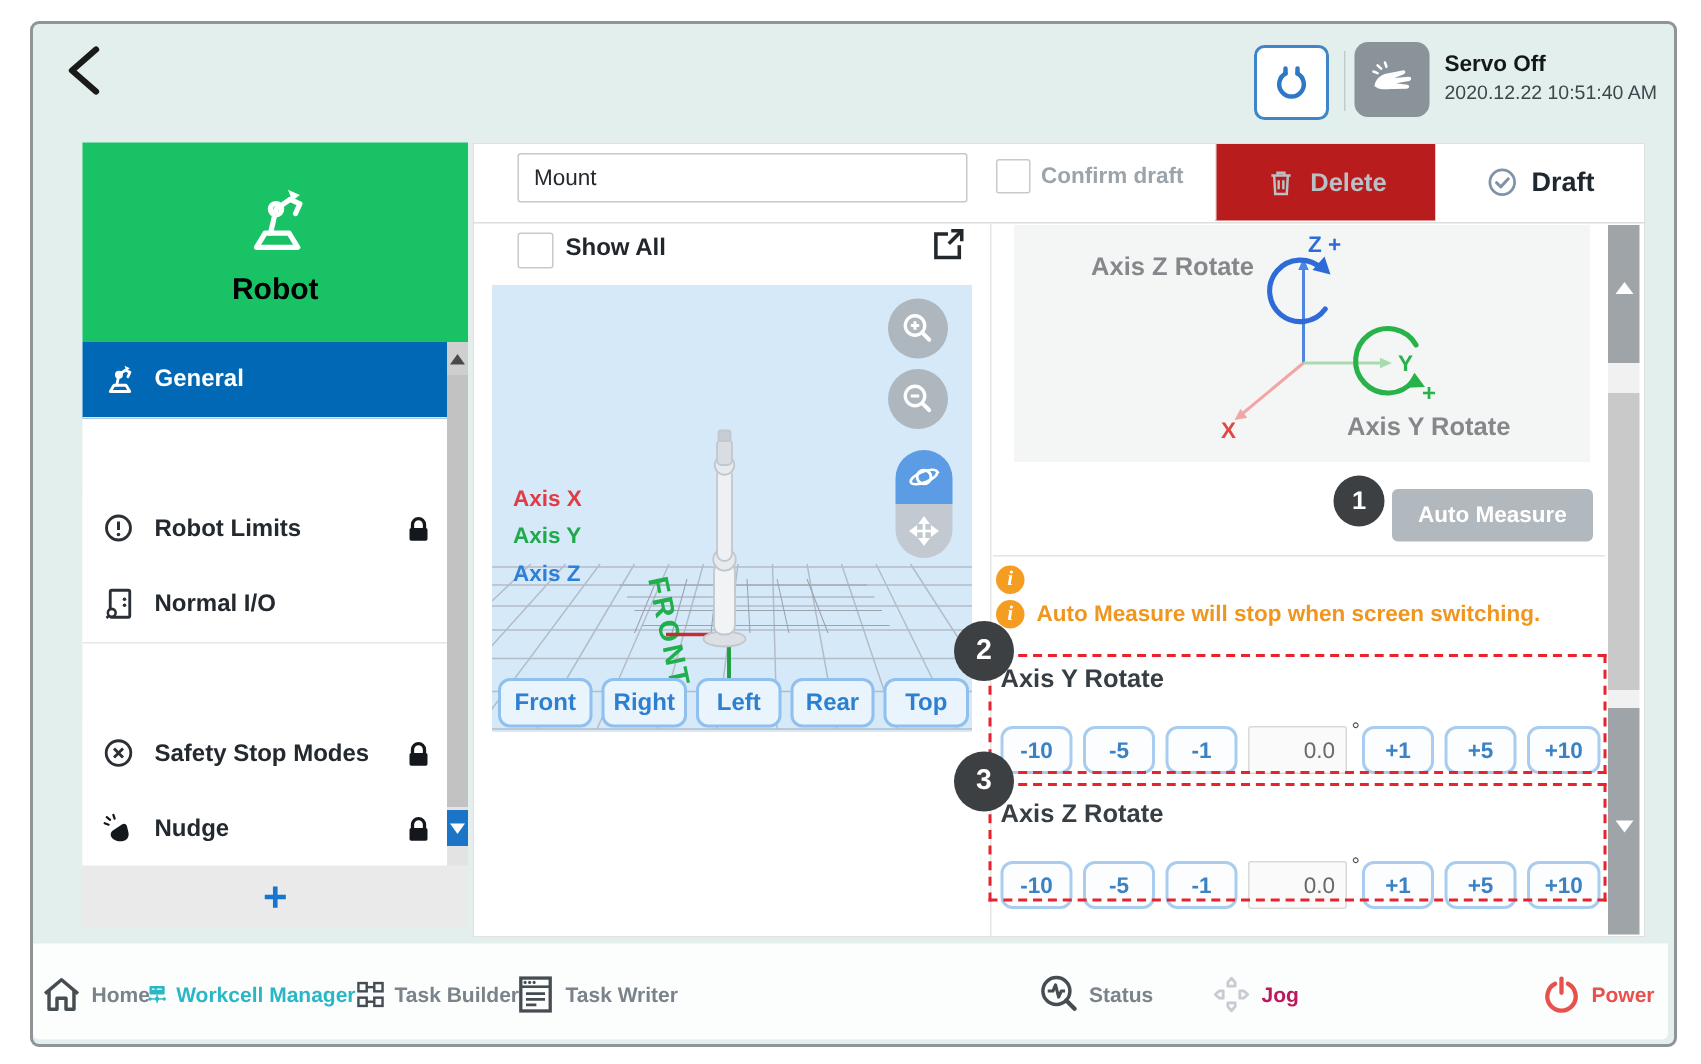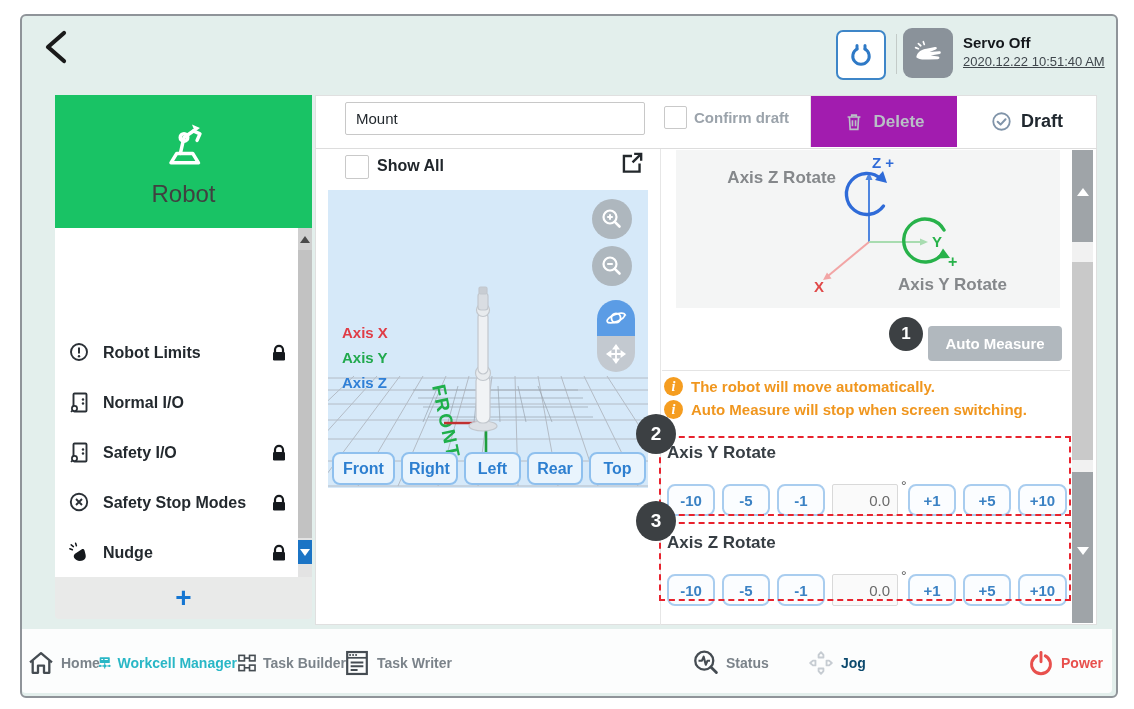--- a/index.html
+++ b/index.html
@@ -10,25 +10,25 @@
   .frame{left:20px;top:14px;width:1094px;height:680px;background:#e3efec;
          border:2px solid #8f9499;border-radius:6px;}
   
   .backbtn{left:40px;top:28px;width:36px;height:38px;cursor:pointer;}
   .recover-btn{left:836px;top:30px;width:46px;height:46px;background:#fff;
      border:2px solid #3e86c8;border-radius:7px;display:flex;align-items:center;justify-content:center;}
   .topdiv{left:896px;top:34px;width:1px;height:40px;background:#c3cbc8;}
   .servo-tile{left:903px;top:28px;width:50px;height:50px;background:#8a929a;border-radius:9px;
      display:flex;align-items:center;justify-content:center;}
   .servo-status{left:963px;top:34px;font-size:15px;font-weight:700;color:#14181c;}
-  .servo-time{left:963px;top:54px;font-size:13px;color:#3f464c;text-decoration:underline;}
+  .servo-time{left:963px;top:54px;font-size:13px;color:#3f464c;}
   
   .side-head{left:55px;top:95px;width:257px;height:133px;background:#19c365;
      display:flex;flex-direction:column;align-items:center;justify-content:center;gap:8px;}
-  .side-title{color:#404040;font-size:24px;font-weight:400;}
+  .side-title{color:#000000;font-size:20px;font-weight:700;}
   .menu{left:55px;top:228px;width:257px;height:350px;background:#fff;}
   .srow{position:absolute;left:0;width:243px;height:50px;background:#fff;border-bottom:1px solid #e6e6e6;
      display:flex;align-items:center;cursor:pointer;}
   .srow .sicon{width:26px;height:26px;margin:0 10px 0 12px;flex:0 0 auto;}
   .srow .slabel{font-size:16px;font-weight:700;color:#23292e;white-space:nowrap;}
   .srow .slock{position:absolute;right:8px;top:14px;width:22px;height:22px;}
   .srow.active{background:#0068b4;}
   .srow.active .slabel{color:#fff;}
   .sscroll{left:298px;top:228px;width:14px;height:350px;background:#e3e3e3;}
   .sscroll .up{position:absolute;left:0;top:0;width:14px;height:22px;background:#cfcfcf;}
@@ -43,21 +43,21 @@
   .plusbar span{color:#1576d2;font-size:28px;font-weight:700;line-height:1;}
   
   .mainpanel{left:315px;top:95px;width:782px;height:530px;background:#fff;border:1px solid #e0e0e0;box-sizing:border-box;}
   .toolbar-line{left:315px;top:148px;width:782px;height:1px;background:#ddd;}
   .vdivider{left:660px;top:149px;width:1px;height:476px;background:#e6e6e6;}
   .name-input{left:345px;top:102px;width:300px;height:33px;border:1px solid #c8c8c8;border-radius:2px;
      font-size:15px;color:#23292e;padding:0 10px;box-sizing:border-box;font-family:inherit;}
   .cbx{width:21px;height:21px;background:#fff;border:1px solid #c9c9c9;border-radius:2px;}
   .confirm-cbx{left:664px;top:106px;}
   .confirm-lbl{left:694px;top:109px;font-size:15px;font-weight:700;color:#9ba3ab;}
-  .btn-delete{left:810px;top:96px;width:146px;height:51px;background:#a21caf;border-left:1px solid #e6e6e6;
+  .btn-delete{left:810px;top:96px;width:146px;height:51px;background:#b91c1c;border-left:1px solid #e6e6e6;
      display:flex;align-items:center;justify-content:center;gap:8px;}
   .btn-delete span{font-size:17px;font-weight:700;color:#b9c0c6;}
   .btn-draft{left:957px;top:96px;width:139px;height:51px;background:#fff;
      display:flex;align-items:center;justify-content:center;gap:8px;cursor:pointer;}
   .btn-draft span{font-size:18px;font-weight:700;color:#20282f;}
   
   .showall-cbx{left:345px;top:155px;width:22px;height:22px;}
   .showall-lbl{left:377px;top:157px;font-size:16px;font-weight:700;color:#20262b;}
   .expand{left:618px;top:149px;width:28px;height:28px;cursor:pointer;}
   .viewer{left:328px;top:190px;width:320px;height:298px;background:#d6e9f9;}
@@ -98,21 +98,21 @@
   .tri-up-w{width:0;height:0;border-left:6px solid transparent;border-right:6px solid transparent;
      border-bottom:8px solid #fff;margin:38px auto 0;}
   .tri-dn-w2{width:0;height:0;border-left:6px solid transparent;border-right:6px solid transparent;
      border-top:8px solid #fff;margin:75px auto 0;}
   
   .nav{left:22px;top:629px;width:1090px;height:64px;background:#fcfdfd;border-radius:0 0 4px 4px;}
   .navitem{position:absolute;top:633px;height:60px;display:flex;flex-direction:row;align-items:center;
      justify-content:flex-start;gap:5px;cursor:pointer;}
   .navitem .nlabel{font-size:14px;font-weight:700;color:#7b838a;white-space:nowrap;}
   .navitem.active .nlabel{color:#29b7c6;}
-  .navitem.disabled .nlabel{color:#0c4a6e;}
+  .navitem.disabled .nlabel{color:#be185d;}
   .navitem.power .nlabel{color:#e8504d;}
 </style>
 </head>
 <body>
 
 <div id="app">
   <div class="abs frame"></div>
 
   <div class="abs backbtn">
     <svg width="36" height="38" viewBox="0 0 36 38">
@@ -142,20 +142,34 @@
         <path d="M17.5 25.5 L20 14.5 L26.5 10"></path>
         <circle cx="20" cy="14.5" r="2.6"></circle>
         <path d="M26.5 10 L31 12 L29 16.5"></path>
       </g>
       <path d="M25.5 5.5 L31 8 L27.5 10.6 Z" fill="#fff"></path>
     </svg>
     <div class="side-title">Robot</div>
   </div>
 
   <div class="abs menu">
+    <div class="srow active" style="top:0">
+      <span class="sicon">
+        <svg viewBox="0 0 26 26" width="26" height="26">
+            <g fill="none" stroke="#fff" stroke-width="1.9" stroke-linejoin="round" stroke-linecap="round">
+        <path d="M6.5 21 L9 16.8 H17 L19.5 21 Z"></path>
+              <path d="M10.8 16.8 L12.3 9.8 L16.6 6.8"></path>
+              <circle cx="12.3" cy="9.8" r="1.7"></circle>
+              <path d="M16.6 6.8 L19.6 8.2 L18.3 11.2"></path>
+            </g>
+        <path d="M16 3.8 L19.6 5.5 L17.3 7.2 Z" fill="#fff"></path>
+          </svg>
+      </span>
+      <span class="slabel">General</span>
+    </div>
     <div class="srow" style="top:100px">
       <span class="sicon">
         <svg viewBox="0 0 26 26" width="26" height="26">
             <circle cx="12" cy="12" r="8" fill="none" stroke="#2a3036" stroke-width="1.9"></circle>
         <path d="M12 7.6 V13.4" stroke="#2a3036" stroke-width="2"></path>
             <circle cx="12" cy="16.3" r="1.2" fill="#2a3036"></circle>
           </svg>
       </span>
       <span class="slabel">Robot Limits</span>
       <span class="slock">
@@ -169,38 +183,20 @@
       <span class="sicon">
         <svg viewBox="0 0 26 26" width="26" height="26">
             <rect x="6.5" y="3.5" width="13" height="18" rx="1" fill="none" stroke="#2a3036" stroke-width="1.9"></rect>
         <circle cx="16" cy="9.5" r="1.2" fill="#2a3036"></circle>
             <circle cx="16" cy="13.5" r="1.2" fill="#2a3036"></circle>
         <circle cx="7.5" cy="18.5" r="2.6" fill="#fff" stroke="#2a3036" stroke-width="1.7"></circle>
             <path d="M5.6 20.4 L4 22" stroke="#2a3036" stroke-width="1.7"></path>
           </svg>
       </span>
       <span class="slabel">Normal I/O</span>
-    </div>
-    <div class="srow" style="top:200px">
-      <span class="sicon">
-        <svg viewBox="0 0 26 26" width="26" height="26">
-            <rect x="6.5" y="3.5" width="13" height="18" rx="1" fill="none" stroke="#2a3036" stroke-width="1.9"></rect>
-        <circle cx="16" cy="9.5" r="1.2" fill="#2a3036"></circle>
-            <circle cx="16" cy="13.5" r="1.2" fill="#2a3036"></circle>
-        <circle cx="7.5" cy="18.5" r="2.6" fill="#fff" stroke="#2a3036" stroke-width="1.7"></circle>
-            <path d="M5.6 20.4 L4 22" stroke="#2a3036" stroke-width="1.7"></path>
-          </svg>
-      </span>
-      <span class="slabel">Safety I/O</span>
-      <span class="slock">
-        <svg viewBox="0 0 22 22" width="22" height="22">
-            <path d="M7 10.2 V7.8 A4 4 0 0 1 15 7.8 V10.2" fill="none" stroke="#14181c" stroke-width="2.2"></path>
-            <rect x="5" y="10" width="12" height="8.5" rx="1.2" fill="#14181c"></rect>
-          </svg>
-      </span>
     </div>
     <div class="srow" style="top:250px">
       <span class="sicon">
         <svg viewBox="0 0 26 26" width="26" height="26">
             <circle cx="12" cy="12" r="8.2" fill="none" stroke="#2a3036" stroke-width="1.9"></circle>
         <path d="M9 9 L15 15 M15 9 L9 15" stroke="#2a3036" stroke-width="1.9"></path>
           </svg>
       </span>
       <span class="slabel">Safety Stop Modes</span>
       <span class="slock">
@@ -386,21 +382,20 @@
   </div>
 
   <div class="abs badge" style="left:889px;top:317px;width:34px;height:34px;font-size:17px;">
       <span>1</span>
     </div>
   <button class="abs automeasure">Auto Measure</button>
   <div class="abs hline2"></div>
 
   <div class="abs notice" style="left:664px;top:377px;">
     <span class="ni">i</span>
-    <span class="nt">The robot will move automatically.</span>
   </div>
   <div class="abs notice" style="left:664px;top:400px;">
     <span class="ni">i</span>
     <span class="nt">Auto Measure will stop when screen switching.</span>
   </div>
 
   <div class="abs dashbox" style="left:659px;top:436px;width:408px;height:76px;"></div>
   <div class="abs badge" style="left:636px;top:414px;width:40px;height:40px;font-size:19px;">
       <span>2</span>
     </div>

